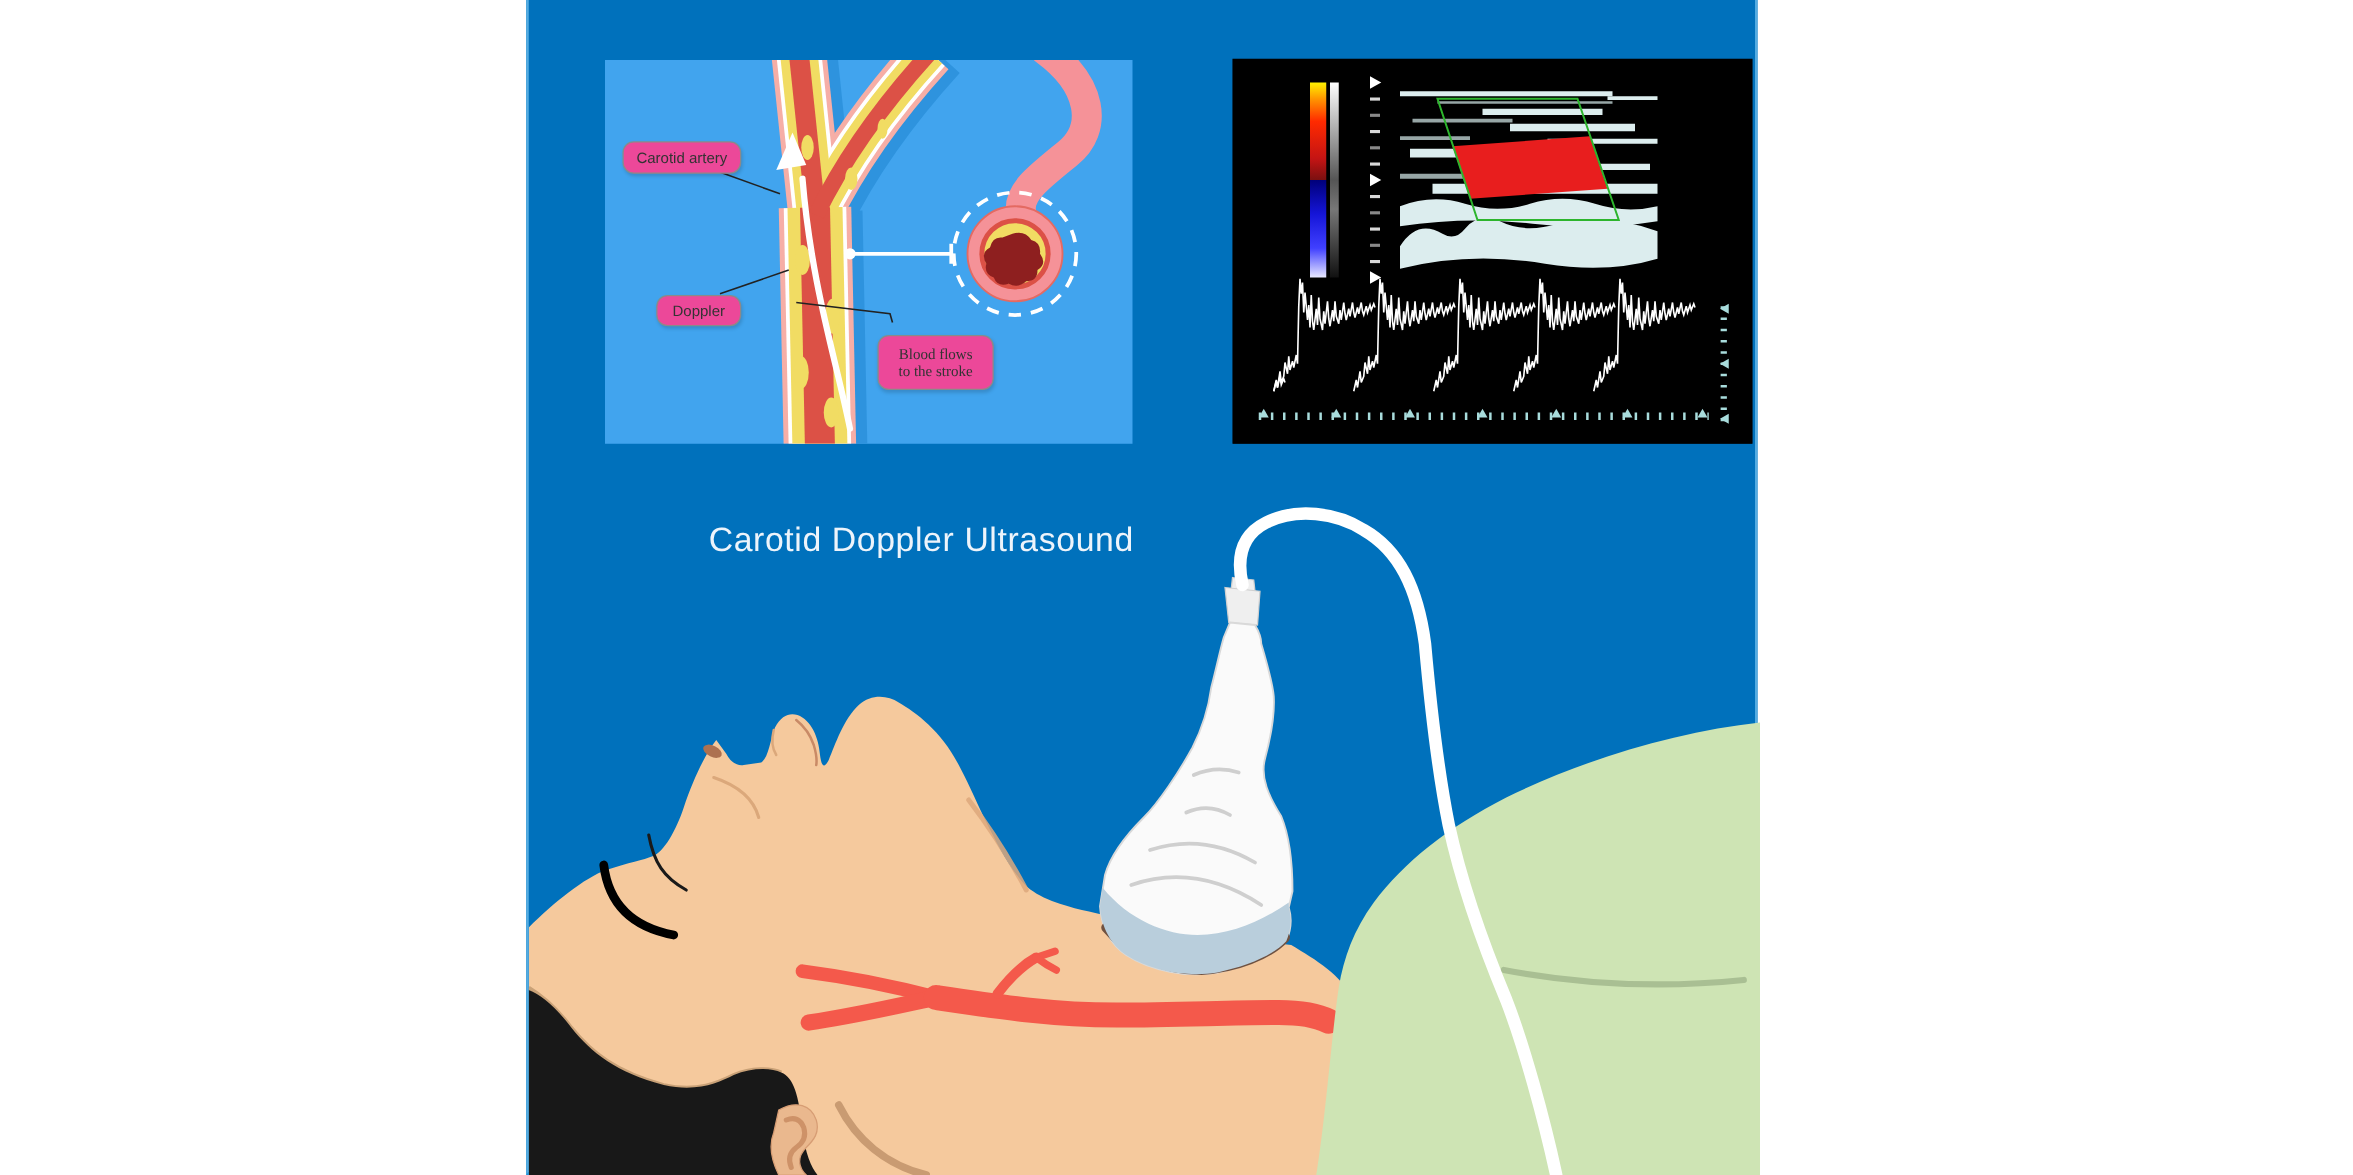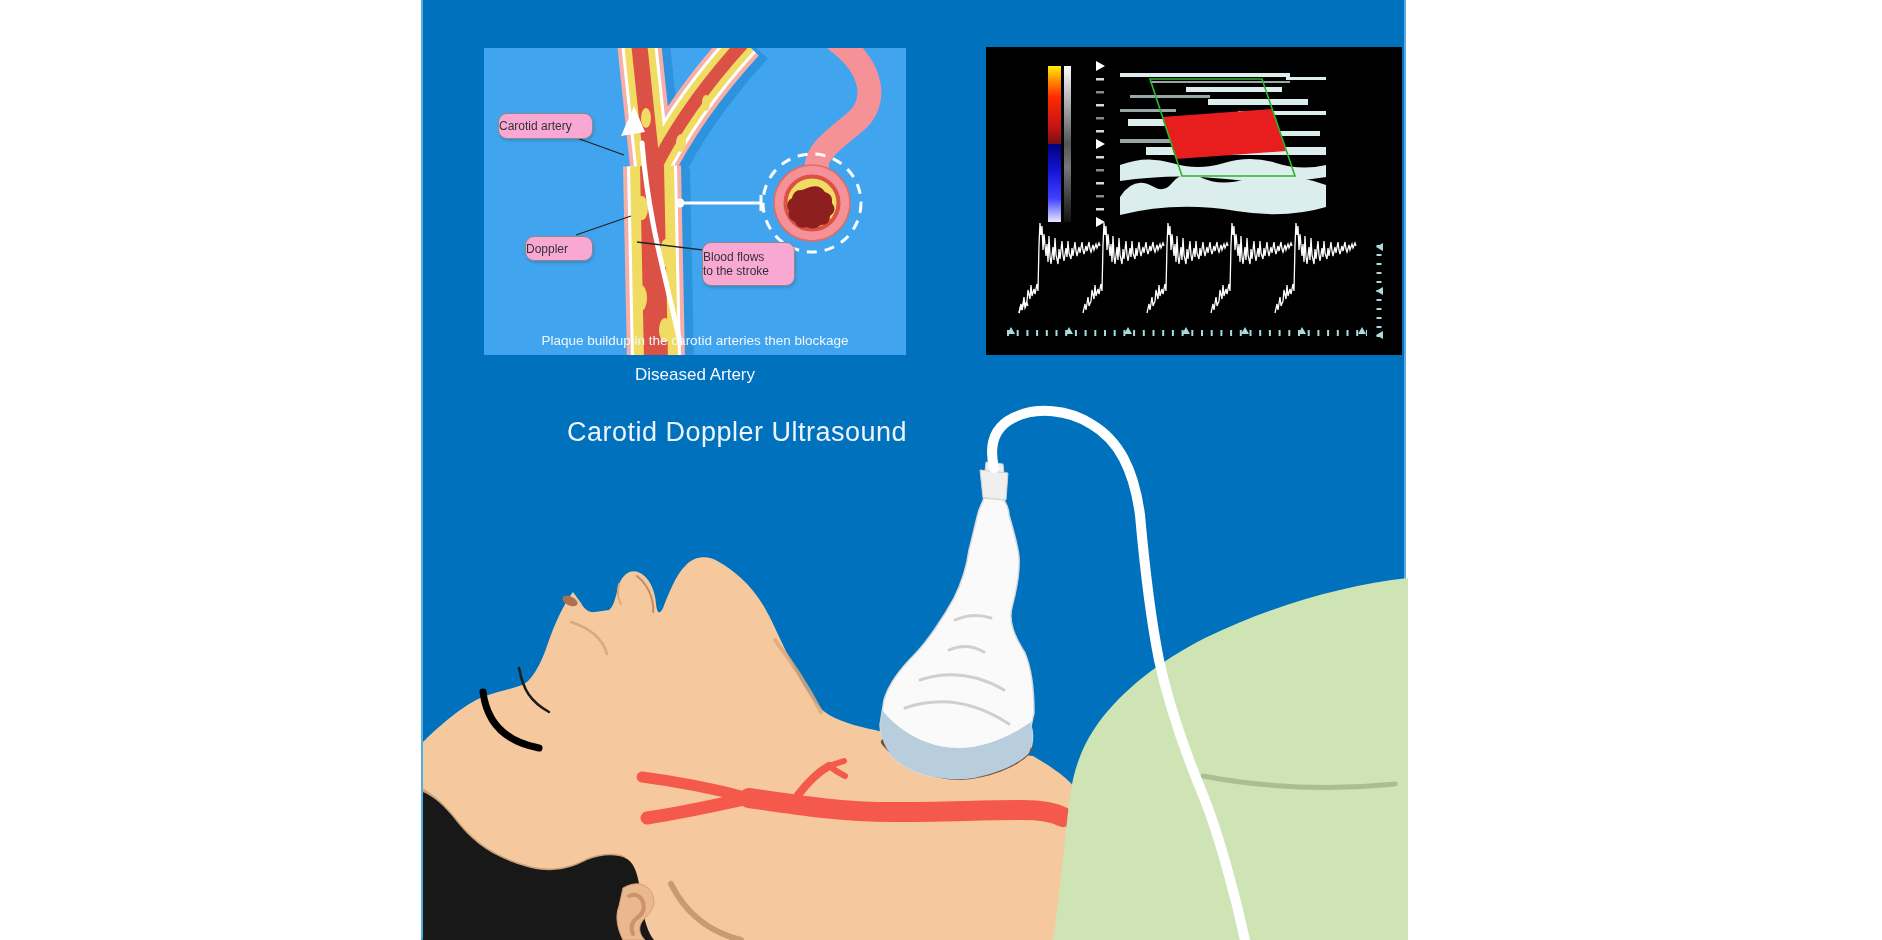--- a/index.html
+++ b/index.html
@@ -2,22 +2,22 @@
 <html><head>
 <meta charset="utf-8">
 <style>
   html,body{margin:0;padding:0;background:#FFFFFF;font-family:"Liberation Sans",sans-serif;}
   .page{position:relative;width:1882px;height:940px;background:#FFFFFF;overflow:hidden;}
   .content{position:absolute;left:421px;top:0;width:985px;height:940px;background:#0071BC;
            border-left:2px solid #54ACE2;border-right:2px solid #54ACE2;border-bottom:3px solid #2196D9;box-sizing:border-box;}
   .panel{position:absolute;overflow:hidden;}
   #panel-artery{left:61px;top:48px;width:422px;height:307px;background:#41A4EE;}
   #panel-us{left:563px;top:47px;width:416px;height:308px;background:#000;}
-  .callout{position:absolute;background:#f9a8d4;border:1.5px solid #8A8A8A;border-radius:9px;
-           display:flex;justify-content:center;flex-direction:column;
+  .callout{position:absolute;background:#ec4899;border:1.5px solid #8A8A8A;border-radius:9px;
+           display:flex;align-items:center;justify-content:center;flex-direction:column;
            color:#333;font-size:12px;line-height:14px;box-shadow:1px 2px 3px rgba(0,0,0,0.15);}
   .panel-note{position:absolute;left:0;bottom:5px;width:100%;text-align:center;color:#EFF7FF;
               font-size:13.5px;line-height:18px;}
   .panel-caption{position:absolute;text-align:center;color:#F2F8FE;font-size:17px;}
   #caption-left{left:61px;top:365px;width:422px;}
   #caption-right{left:563px;top:365px;width:416px;}
   #main-title{position:absolute;left:0;top:417px;width:546px;text-align:center;color:#EDF4FB;
               font-size:27px;font-weight:400;letter-spacing:0.5px;padding-left:41px;}
   #main-desc{position:absolute;left:62px;top:457px;width:422px;text-align:center;color:#E8F1FA;
              font-size:10.5px;line-height:13.5px;}
@@ -158,26 +158,25 @@
           <path d="M92,187 L147,168"></path>
           <path d="M153,194 L228,203 L230,210"></path>
         </g>
       </svg>
       <div class="callout" style="left:14px;top:65px;width:93px;height:24px;">
         <span>Carotid artery</span>
       </div>
       <div class="callout" style="left:41px;top:188px;width:66px;height:23px;">
         <span>Doppler</span>
       </div>
-      <div class="callout" style="left:218px;top:194px;width:91px;height:42px;">
+      <div class="callout" style="left:218px;top:220px;width:91px;height:42px;font-family:Liberation Serif, serif;">
         <span>Blood flows</span>
         <span>to the stroke</span>
       </div>
       <div class="panel-note">
-        <div>Plaque buildup in the carotid arteries then blockage</div>
       </div>
     </div>
 
     <div class="panel" id="panel-us">
       <svg class="art" width="416" height="308" viewBox="0 0 416 308">
         <defs>
           <linearGradient id="gradHot" x1="0" y1="0" x2="0" y2="1">
             <stop offset="0" stop-color="#FFF200"></stop>
               <stop offset="0.18" stop-color="#FF9000"></stop>
             <stop offset="0.4" stop-color="#FF2A00"></stop>
@@ -268,18 +267,17 @@
           <line x1="393" y1="198" x2="393" y2="290" stroke="#A8DCDC" stroke-width="5" stroke-dasharray="2 7"></line>
           <g fill="#A8DCDC">
             <polygon points="397,196 390,200 397,204"></polygon>
               <polygon points="397,240 390,244 397,248"></polygon>
             <polygon points="397,284 390,288 397,292"></polygon>
           </g>
         </g>
       </svg>
     </div>
 
-    <div class="panel-caption" id="caption-left">Diseased Artery</div>
 
     <div id="main-title">Carotid Doppler Ultrasound</div>
 
   </div>
 </div>
 
 </body></html>

